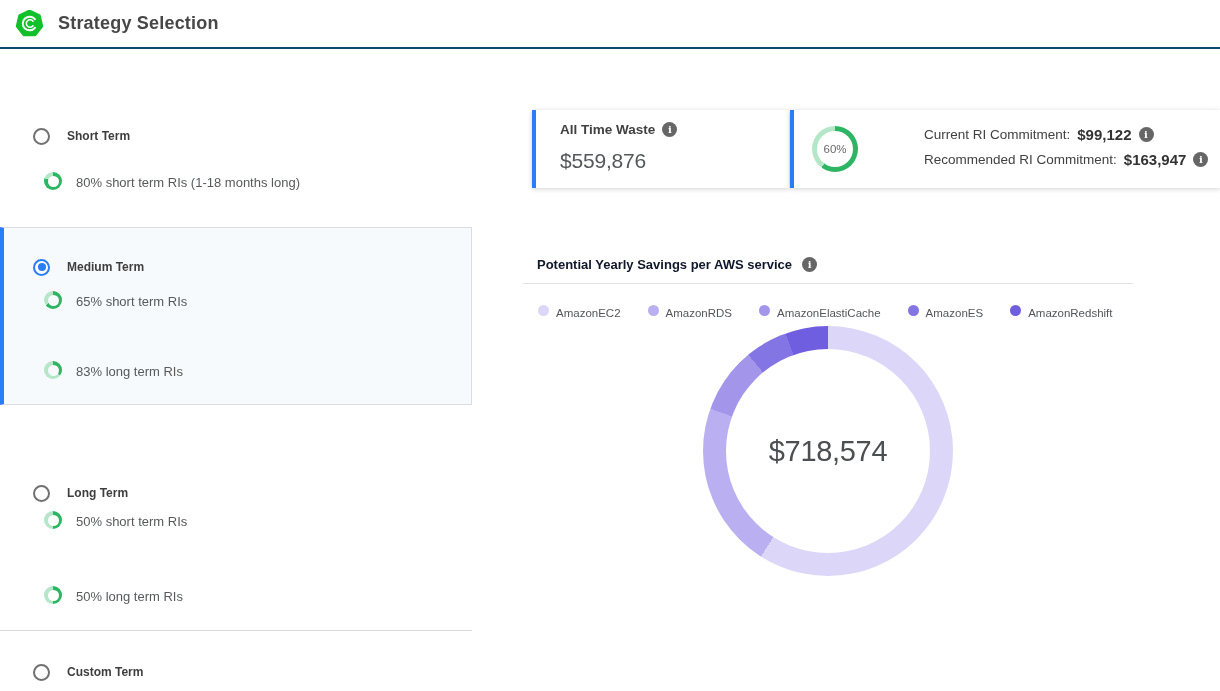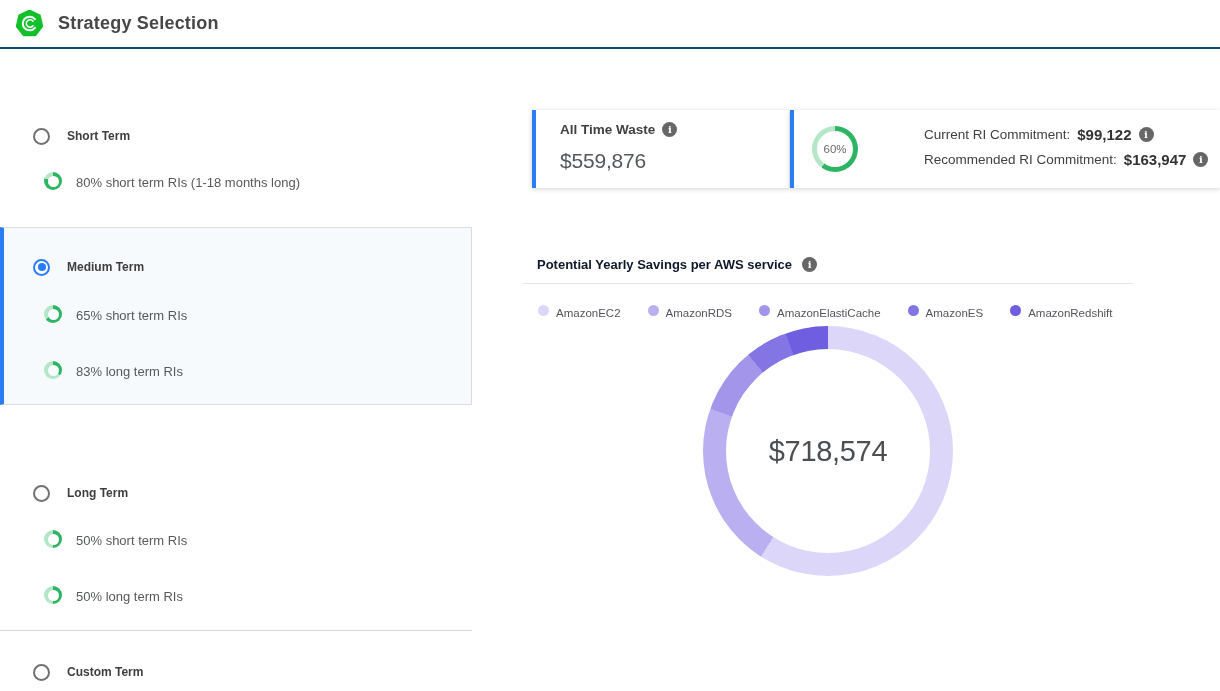--- a/index.html
+++ b/index.html
@@ -89,35 +89,35 @@
     <div class="sub-row" style="top:181px">
       <span class="ring" style="--p: 20;"></span>
       <span class="sub-label">20% long term RIs (18-36 months long)</span>
     </div>
 
     <div class="panel">
       <div class="opt-row" style="top:30px">
         <span class="radio checked"></span>
         <span class="opt-label">Medium Term</span>
       </div>
-      <div class="sub-row" style="top:77px">
+      <div class="sub-row" style="top:63px">
         <span class="ring" style="--p: 65;"></span>
         <span class="sub-label">65% short term RIs</span>
       </div>
       <div class="sub-row" style="top:133px">
         <span class="ring" style="--p: 35;"></span>
         <span class="sub-label">83% long term RIs</span>
       </div>
     </div>
 
     <div class="opt-row" style="top:437px">
       <span class="radio"></span>
       <span class="opt-label">Long Term</span>
     </div>
-    <div class="sub-row" style="top:483px">
+    <div class="sub-row" style="top:464px">
       <span class="ring" style="--p: 50;"></span>
       <span class="sub-label">50% short term RIs</span>
     </div>
     <div class="sub-row" style="top:539px">
       <span class="ring" style="--p: 50;"></span>
       <span class="sub-label">50% long term RIs</span>
     </div>
 
     <div class="divider" style="top:583px"></div>
 

